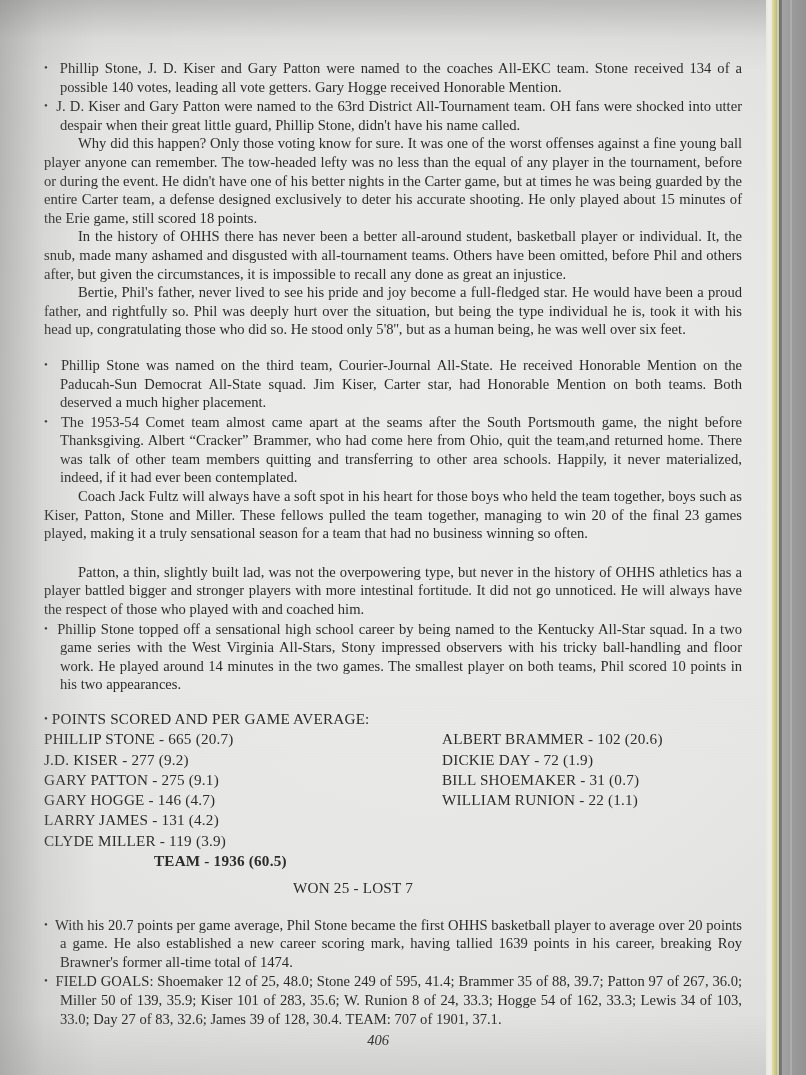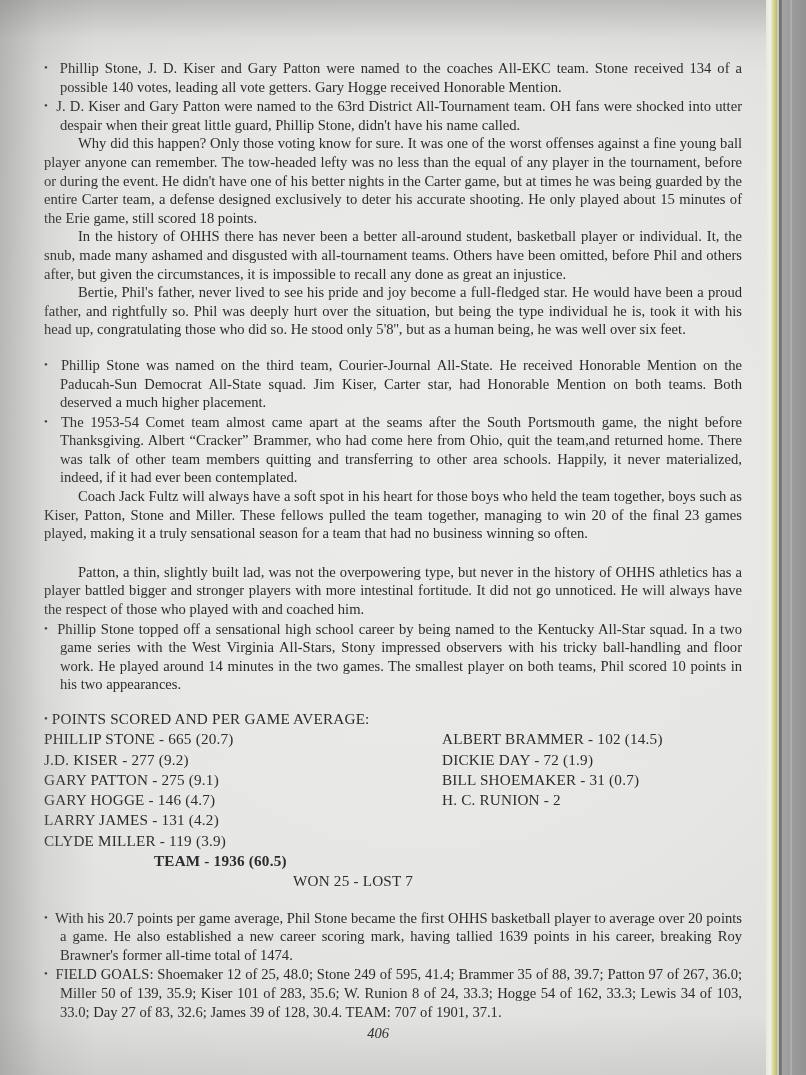--- a/index.html
+++ b/index.html
@@ -124,21 +124,21 @@
   }
   .stats-col-left { width: 370px; flex: 0 0 370px; }
   .stats-col-right { flex: 1 1 auto; padding-left: 6px; }
   .stats-row { white-space: nowrap; }
   .stats-indent-1 { padding-left: 22px; }
   .stats-total-left { padding-left: 110px; font-weight: bold; }
   .stats-total-right { padding-left: 58px; }
   .stats-record {
     text-align: center;
     padding-right: 80px;
-    margin-top: 0;
+    margin-top: 7px;
   }
 
   .tail {
     margin-top: 16px;
     font-size: 14.6px;
     line-height: 18.6px;
     text-align: justify;
   }
 
   .page-number {
@@ -191,24 +191,24 @@
               <div class="stats-row ">J.D. KISER - 277 (9.2)</div>
               <div class="stats-row ">GARY PATTON - 275 (9.1)</div>
               <div class="stats-row ">GARY HOGGE - 146 (4.7)</div>
               <div class="stats-row ">LARRY JAMES - 131 (4.2)</div>
               <div class="stats-row ">CLYDE MILLER - 119 (3.9)</div>
             </div>
           <div class="stats-row stats-total-left">TEAM - 1936 (60.5)</div>
         </div>
         <div class="stats-col-right">
           <div id="stats-right">
-              <div class="stats-row stats-indent-1">ALBERT BRAMMER - 102 (14.5)</div>
+              <div class="stats-row stats-indent-1">ALBERT BRAMMER - 102 (20.6)</div>
               <div class="stats-row stats-indent-1">DICKIE DAY - 72 (1.9)</div>
               <div class="stats-row stats-indent-1">BILL SHOEMAKER - 31 (0.7)</div>
-              <div class="stats-row stats-indent-1">H. C. RUNION - 2</div>
+              <div class="stats-row stats-indent-1">WILLIAM RUNION - 22 (1.1)</div>
             </div>
         </div>
       </div>
       <div class="stats-record">WON 25 - LOST 7</div>
     </div>
 
     <div class="tail" id="tail-blocks">
         <p class="bulleted"><span class="bullet">•</span>&nbsp; <span>With his 20.7 points per game average, Phil Stone became the first OHHS basketball player to average over 20 points a game.   He also established a new career scoring mark, having tallied 1639 points in his career, breaking Roy Brawner's former all-time total of 1474.</span></p>
         <p class="bulleted"><span class="bullet">•</span>&nbsp; <span>FIELD GOALS: Shoemaker 12 of  25, 48.0; Stone 249 of 595, 41.4; Brammer 35 of 88, 39.7; Patton 97 of 267, 36.0; Miller 50 of 139, 35.9; Kiser 101 of 283, 35.6; W. Runion 8 of 24, 33.3; Hogge 54 of 162, 33.3; Lewis 34 of 103, 33.0; Day 27 of 83, 32.6; James 39 of 128, 30.4. TEAM: 707 of 1901, 37.1.</span></p>
       </div>

